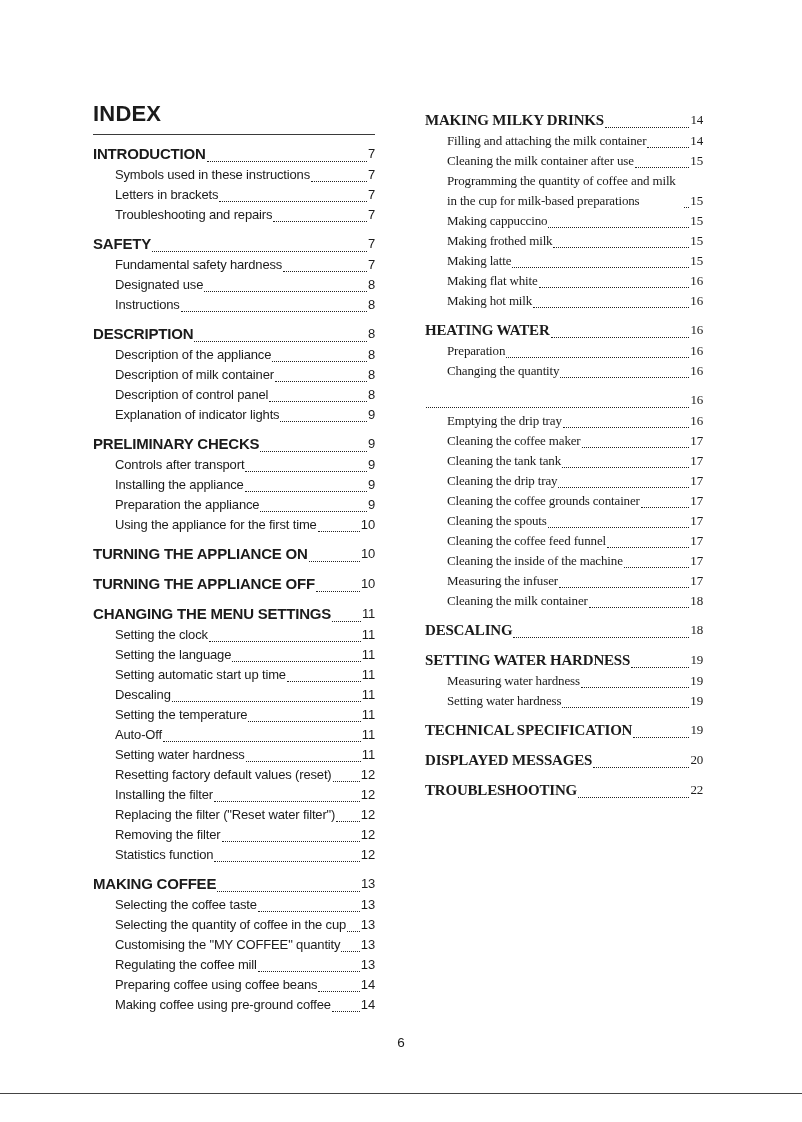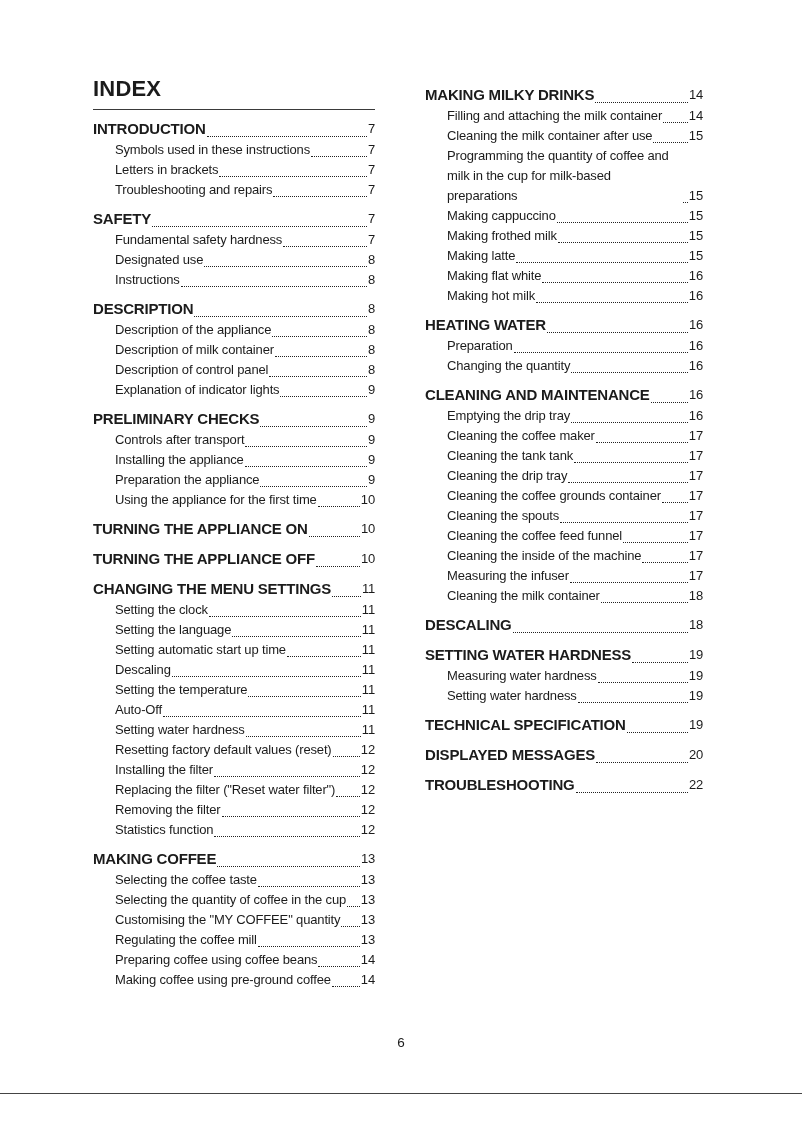--- a/index.html
+++ b/index.html
@@ -6,23 +6,23 @@
   html, body { margin: 0; padding: 0; }
   body {
     width: 802px;
     height: 1122px;
     background: #ffffff;
     position: relative;
     overflow: hidden;
     font-family: "Liberation Sans", sans-serif;
     color: #1b1b1b;
   }
-  .col { position: absolute; top: 76px; }
+  .col { position: absolute; top: 101px; }
   .col-left  { left: 93px;  width: 282px; }
-  .col-right { left: 425px; width: 278px; }
+  .col-right { left: 425px; width: 278px; font-family: Liberation Serif, serif; }
 
   .index-title-wrap {
     border-bottom: 1px solid #3a3a3a;
     padding-bottom: 7px;
     margin-bottom: 3px;
   }
   .index-title {
     margin: 0;
     font-size: 22px;
     font-weight: bold;
@@ -364,21 +364,20 @@
             <span class="page">16</span>
           </div>
           <div class="entry-row entry">
             <span class="label">Changing the quantity</span>
             <span class="leader"></span>
             <span class="page">16</span>
           </div>
         </div>
         <div class="section">
           <div class="entry-row heading-row">
-            <span class="label">CLEANING AND MAINTENANCE</span>
             <span class="leader"></span>
             <span class="page">16</span>
           </div>
           <div class="entry-row entry">
             <span class="label">Emptying the drip tray</span>
             <span class="leader"></span>
             <span class="page">16</span>
           </div>
           <div class="entry-row entry">
             <span class="label">Cleaning the coffee maker</span>

